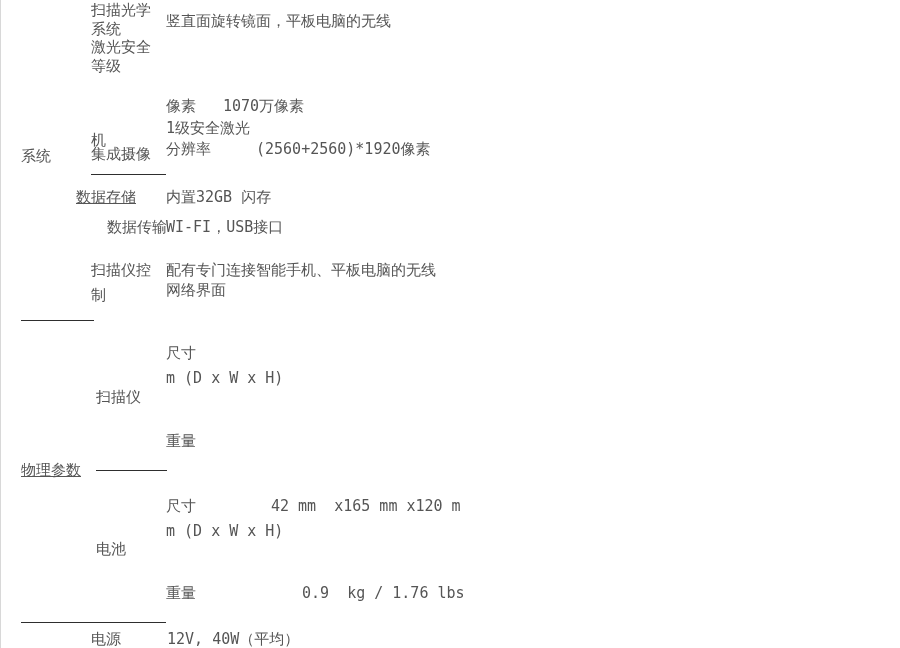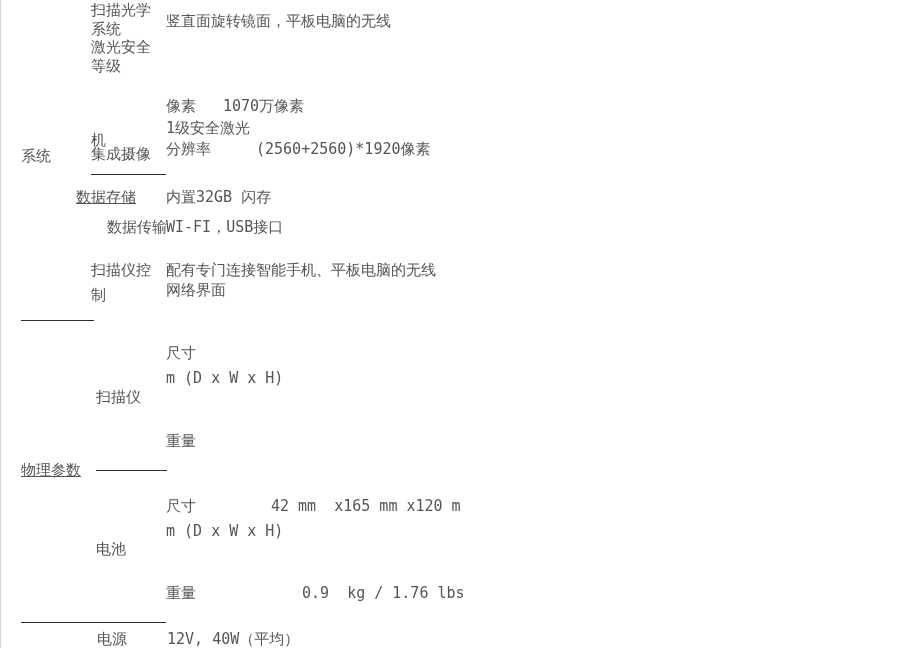--- a/index.html
+++ b/index.html
@@ -72,16 +72,16 @@
 
   <span class="t" style="left:165px;top:498px;">尺寸</span>
   <span class="t" style="left:270px;top:498px;">42 mm  x165 mm x120 m</span>
   <span class="t" style="left:165px;top:523px;">m (D x W x H)</span>
   <span class="t" style="left:95px;top:541px;">电池</span>
   <span class="t" style="left:165px;top:585px;">重量</span>
   <span class="t" style="left:270px;top:585px;margin-left:31px;">0.9  kg / 1.76 lbs</span>
 
   <div class="rule" style="left:20px;top:622px;width:145px;"></div>
 
-  <span class="t" style="left:96px;top:631px;">电源</span>
+  <span class="t" style="left:90px;top:631px;">电源</span>
   <span class="t" style="left:166px;top:631px;">12V, 40W（平均）</span>
 
 </div>
 
 </body></html>

